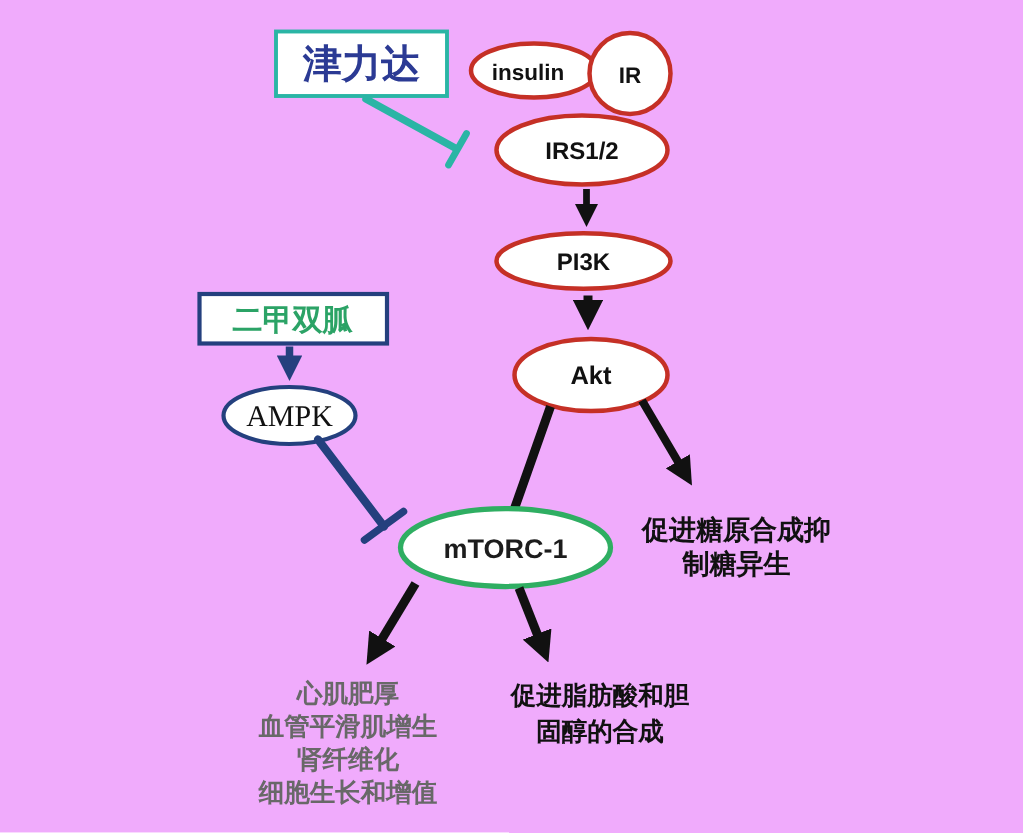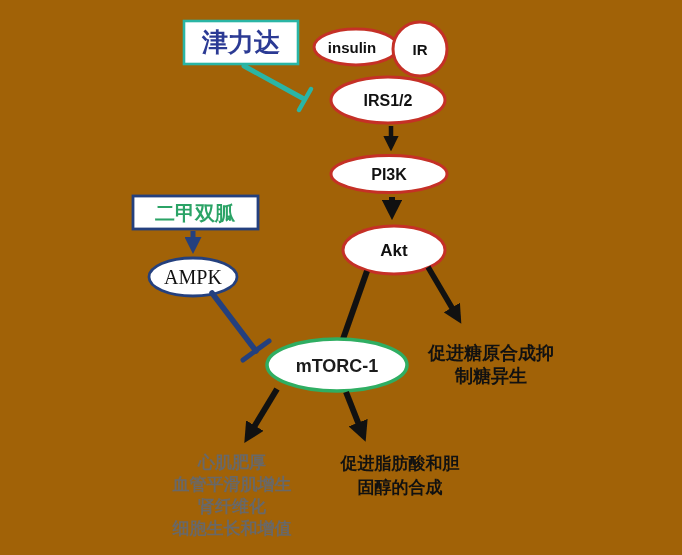--- a/index.html
+++ b/index.html
@@ -1,20 +1,20 @@
 <!DOCTYPE html>
 <html><head>
 <meta charset="utf-8">
 <style>
   html, body { margin: 0; padding: 0; background: #ffffff; }
   .canvas {
     position: relative;
     width: 682px;
     height: 555px;
-    background: #a16207;
+    background: #f0abfc;
     font-family: "Liberation Sans", sans-serif;
     overflow: hidden;
   }
   svg { display: block; }
 
   
   .node-red    { fill: #ffffff; stroke: #c53026; stroke-width: 3; }
   .node-navy   { fill: #ffffff; stroke: #24407e; stroke-width: 2.8; }
   .node-green  { fill: #ffffff; stroke: #2fae62; stroke-width: 3.5; }
   .box-teal    { fill: #ffffff; stroke: #2ab5a5; stroke-width: 2.6; }

